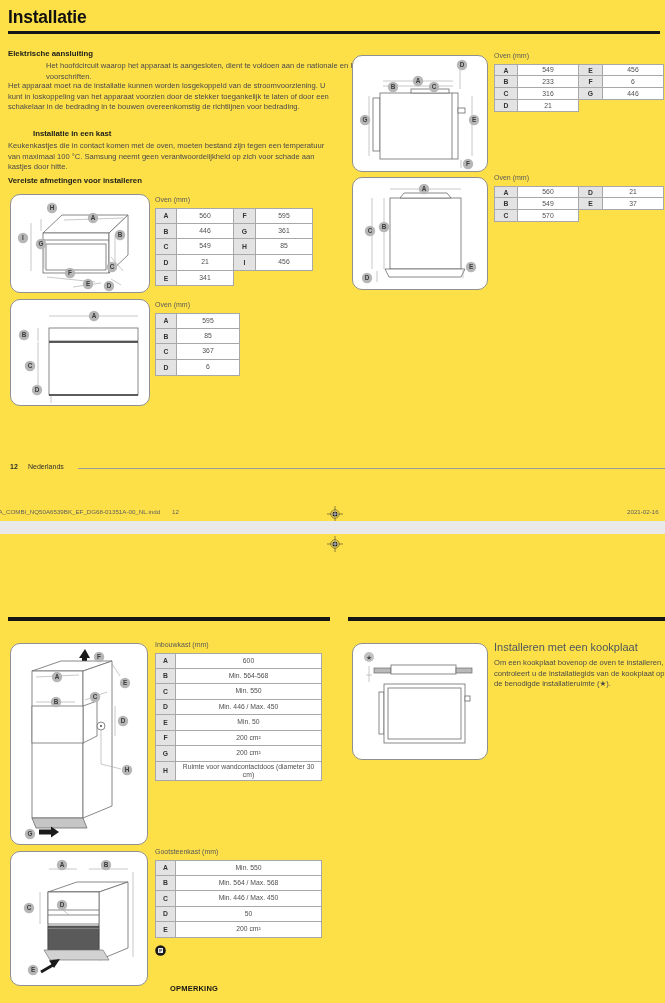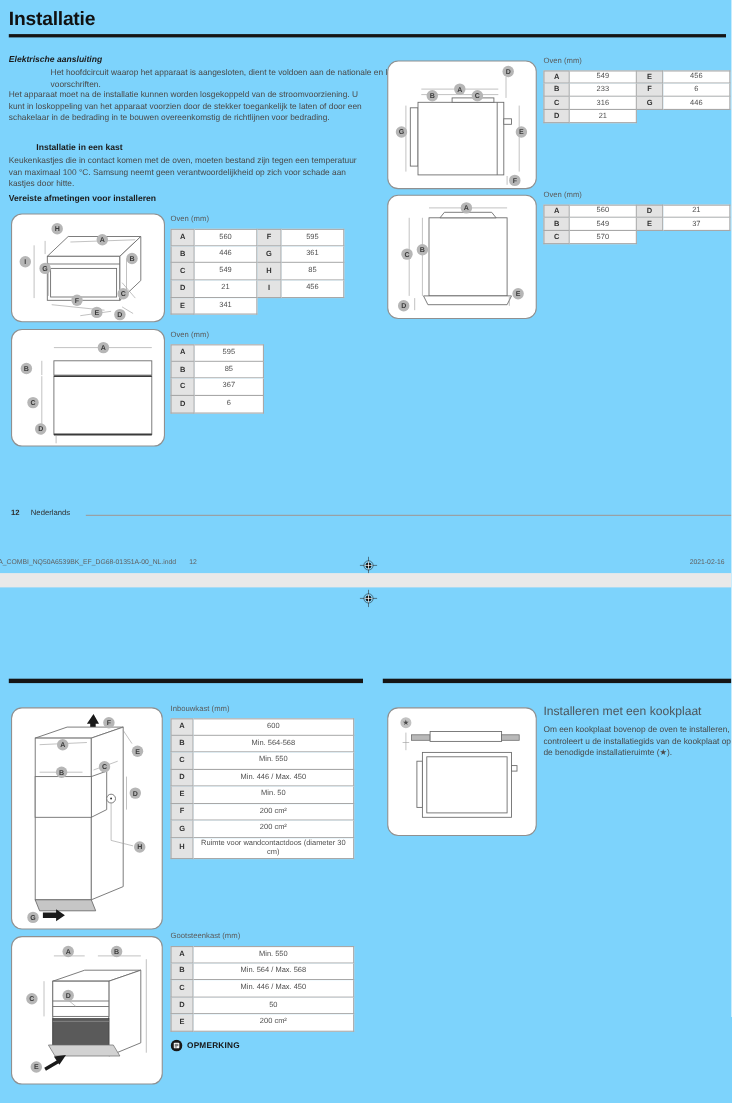--- a/index.html
+++ b/index.html
@@ -1,17 +1,17 @@
 <!DOCTYPE html>
 <html><head>
 <meta charset="utf-8">
 <style>
   html,body{margin:0;padding:0;background:#fff;}
   *{box-sizing:border-box;}
-  .canvas{position:relative;width:665px;height:1003px;background:#7dd3fc;overflow:hidden;
+  .canvas{position:relative;width:665px;height:1003px;background:#fde047;overflow:hidden;
           font-family:"Liberation Sans",sans-serif;color:#4a4a4a;}
   .abs{position:absolute;}
   .title{font-size:17.5px;font-weight:bold;color:#111;letter-spacing:-0.2px;}
   .rule{background:#151515;}
   .h2{font-size:7.8px;font-weight:bold;color:#1b1b1b;}
   .body{font-size:7.6px;line-height:10.6px;color:#4a4a4a;}
   .tlabel{font-size:7px;color:#5a5a5a;}
   .dframe{position:absolute;border:1px solid #909090;border-radius:10px;background:#fff;}
   .dframe svg{display:block;}
   
@@ -46,21 +46,21 @@
   .star{font-size:6.8px;fill:#4a4a4a;text-anchor:middle;font-family:"DejaVu Sans",sans-serif;}
 </style>
 </head>
 <body>
 
 <div class="canvas">
 
   <div class="abs title" style="left:8px;top:7px;">Installatie</div>
   <div class="abs rule" style="left:8px;top:31px;width:652px;height:3px;"></div>
 
-  <div class="abs h2" style="left:8px;top:49px;font-style:italic;">Elektrische aansluiting</div>
+  <div class="abs h2" style="left:8px;top:49px;">Elektrische aansluiting</div>
   <div class="abs body" style="left:8px;top:61px;width:325px;margin-left:38px;">Het hoofdcircuit waarop het apparaat is aangesloten, dient te voldoen aan de nationale en lokale voorschriften.</div>
   <div class="abs body" style="left:8px;top:81px;width:325px;">Het apparaat moet na de installatie kunnen worden losgekoppeld van de stroomvoorziening. U kunt in loskoppeling van het apparaat voorzien door de stekker toegankelijk te laten of door een schakelaar in de bedrading in te bouwen overeenkomstig de richtlijnen voor bedrading.</div>
 
   <div class="abs h2" style="left:8px;top:129px;margin-left:25px;">Installatie in een kast</div>
   <div class="abs body" style="left:8px;top:141px;width:325px;">Keukenkastjes die in contact komen met de oven, moeten bestand zijn tegen een temperatuur van maximaal 100 °C. Samsung neemt geen verantwoordelijkheid op zich voor schade aan kastjes door hitte.</div>
 
   <div class="abs h2" style="left:8px;top:176px;">Vereiste afmetingen voor installeren</div>
 
   <div class="dframe" style="left:10px;top:194px;width:140px;height:99px;">
     <svg width="138" height="97" viewBox="0 0 138 97">
@@ -526,15 +526,15 @@
       </div>
     </div>
 
   <svg class="abs" style="left:155px;top:945px;" width="11" height="11" viewBox="0 0 11 11">
     <circle cx="5.5" cy="5.5" r="5.3" fill="#181818"></circle>
     <rect x="3" y="2.9" width="5" height="5.1" rx="0.8" fill="#fff"></rect>
     <line x1="3.8" y1="4.4" x2="7.2" y2="4.4" stroke="#181818" stroke-width="0.6"></line>
     <line x1="3.8" y1="5.6" x2="7.2" y2="5.6" stroke="#181818" stroke-width="0.6"></line>
     <line x1="3.8" y1="6.8" x2="5.8" y2="6.8" stroke="#181818" stroke-width="0.6"></line>
   </svg>
-  <div class="abs notehead" style="left:170px;top:946px;">OPMERKING</div>
+  <div class="abs notehead" style="left:170px;top:984px;">OPMERKING</div>
 
 </div>
 
 </body></html>

